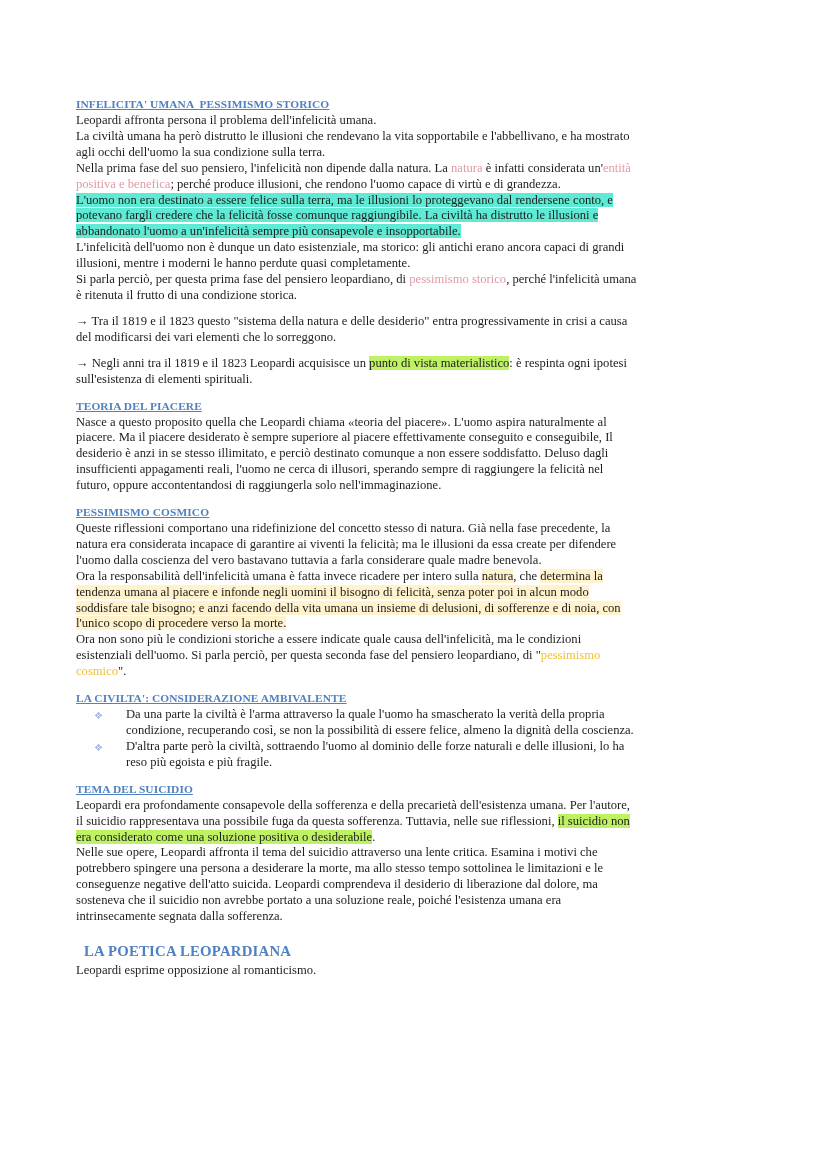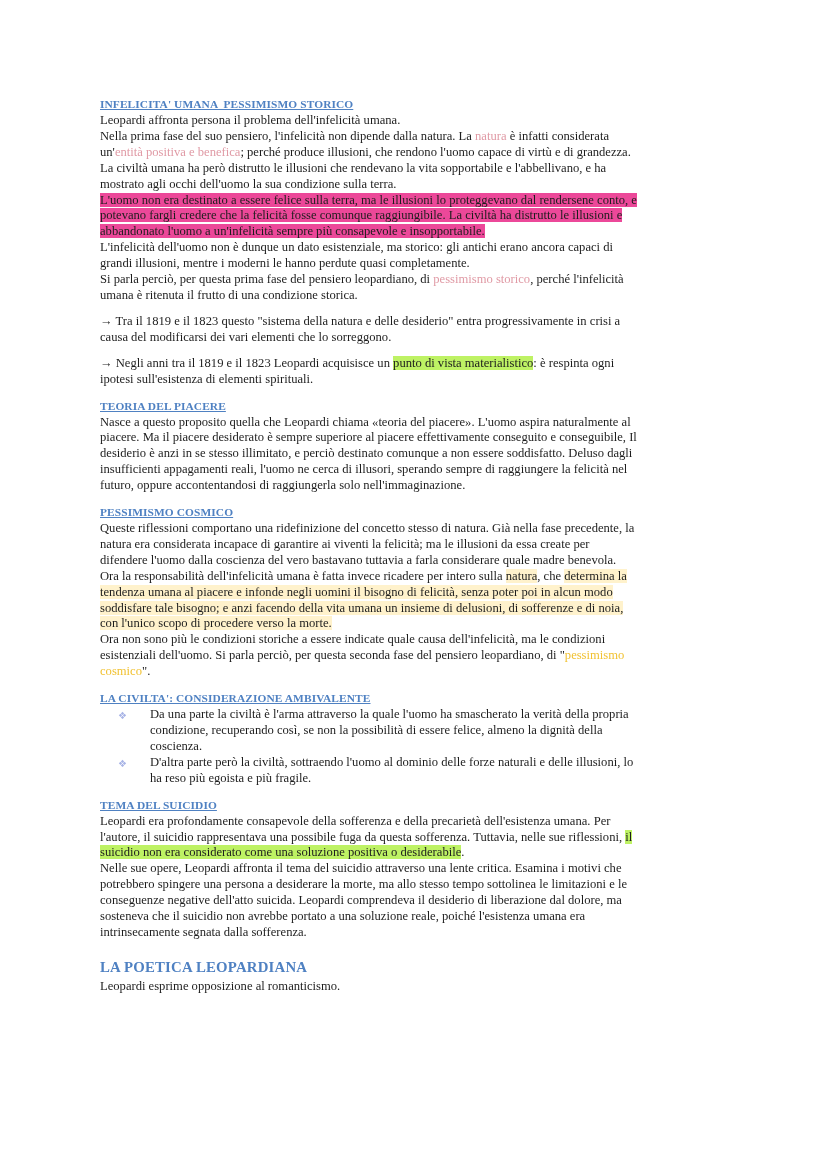--- a/index.html
+++ b/index.html
@@ -1,21 +1,21 @@
 <!DOCTYPE html>
 <html lang="it"><head>
 <meta charset="utf-8">
 <style>
   html,body{margin:0;padding:0;background:#ffffff;}
   .page{
     position:relative;
     width:736px;height:1169px;
     box-sizing:border-box;
     background:#ffffff;
-    padding:97px 96px 0 100px;
+    padding:97px 96px 0 76px;
     font-family:"Liberation Serif", serif;
     font-size:12.6px;
     line-height:15.9px;
     color:#1d1d1d;
     overflow:hidden;
   }
   .page p{margin:0;}
   .page p.gap{margin-top:10px;}
   h3.small-heading{
     font-family:"Liberation Serif", serif;
@@ -28,45 +28,45 @@
     white-space:pre-wrap;
     letter-spacing:0.1px;
   }
   h3.small-heading.first{margin-top:0;}
   h2.large-heading{
     font-family:"Liberation Serif", serif;
     font-size:14.8px;
     line-height:18px;
     color:#4f81c2;
     font-weight:bold;
-    margin:17px 0 3px 0;
+    margin:17px 0 3px 8px;
     letter-spacing:0.2px;
   }
   .pink{color:#e09aa5;}
   .yellow{color:#f1c232;}
   .italic{}
-  .hl-pink{background:#ec4899;}
+  .hl-pink{background:#5eead4;}
   .hl-blue{background:#bef264;}
   .hl-yellow{background:#fff2cc;}
   ul.diamond-list{list-style:none;margin:0;padding:0;}
   ul.diamond-list li{position:relative;padding-left:50px;}
   .diamond-bullet{
     position:absolute;left:18px;top:1px;
     font-size:10px;line-height:15.9px;
     color:#a8b4e6;
   }
 </style>
 </head>
 <body>
 
 <div class="page">
     <h3 class="small-heading first">INFELICITA' UMANA  PESSIMISMO STORICO</h3>
     <p><span>Leopardi affronta persona il problema dell'infelicità umana.</span></p>
+    <p><span>La civiltà umana ha però distrutto le illusioni che rendevano la vita sopportabile e l'abbellivano, e ha mostrato agli occhi dell'uomo la sua condizione sulla terra.</span></p>
     <p><span>Nella prima fase del suo pensiero, l'infelicità non dipende dalla natura. La </span><span class="pink">natura</span><span> è infatti considerata un'</span><span class="pink">entità positiva e benefica</span><span>; perché produce illusioni, che rendono l'uomo capace di virtù e di grandezza.</span></p>
-    <p><span>La civiltà umana ha però distrutto le illusioni che rendevano la vita sopportabile e l'abbellivano, e ha mostrato agli occhi dell'uomo la sua condizione sulla terra.</span></p>
     <p><span class="hl-pink">L'uomo non era destinato a essere felice sulla terra, ma le illusioni lo proteggevano dal rendersene conto, e potevano fargli credere che la felicità fosse comunque raggiungibile. La civiltà ha distrutto le illusioni e abbandonato l'uomo a un'infelicità sempre più consapevole e insopportabile.</span></p>
     <p><span>L'infelicità dell'uomo non è dunque un dato esistenziale, ma storico: gli antichi erano ancora capaci di grandi illusioni, mentre i moderni le hanno perdute quasi completamente.</span></p>
     <p><span>Si parla perciò, per questa prima fase del pensiero leopardiano, di </span><span class="pink italic">pessimismo storico</span><span>, perché l'infelicità umana è ritenuta il frutto di una condizione storica.</span></p>
     <p class="gap"><span>→ Tra il 1819 e il 1823 questo "</span><span class="italic">sistema della natura e delle desiderio</span><span>" entra progressivamente in crisi a causa del modificarsi dei vari elementi che lo sorreggono.</span></p>
     <p class="gap"><span>→ Negli anni tra il 1819 e il 1823 Leopardi acquisisce un </span><span class="hl-blue">punto di vista materialistico</span><span>: è respinta ogni ipotesi sull'esistenza di elementi spirituali.</span></p>
     <h3 class="small-heading">TEORIA DEL PIACERE</h3>
     <p><span>Nasce a questo proposito quella che Leopardi chiama «</span><span class="italic">teoria del piacere</span><span>». L'uomo aspira naturalmente al piacere. Ma il piacere desiderato è sempre superiore al piacere effettivamente conseguito e conseguibile, Il desiderio è anzi in se stesso illimitato, e perciò destinato comunque a non essere soddisfatto. Deluso dagli insufficienti appagamenti reali, l'uomo ne cerca di illusori, sperando sempre di raggiungere la felicità nel futuro, oppure accontentandosi di raggiungerla solo nell'immaginazione.</span></p>
     <h3 class="small-heading">PESSIMISMO COSMICO</h3>
     <p><span>Queste riflessioni comportano una ridefinizione del concetto stesso di natura. Già nella fase precedente, la natura era considerata incapace di garantire ai viventi la felicità; ma le illusioni da essa create per difendere l'uomo dalla coscienza del vero bastavano tuttavia a farla considerare quale madre benevola.</span></p>
     <p><span>Ora la responsabilità dell'infelicità umana è fatta invece ricadere per intero sulla </span><span class="hl-yellow">natura</span><span>, che </span><span class="hl-yellow">determina la tendenza umana al piacere e infonde negli uomini il bisogno di felicità, senza poter poi in alcun modo soddisfare tale bisogno; e anzi facendo della vita umana un insieme di delusioni, di sofferenze e di noia, con l'unico scopo di procedere verso la morte.</span></p>

